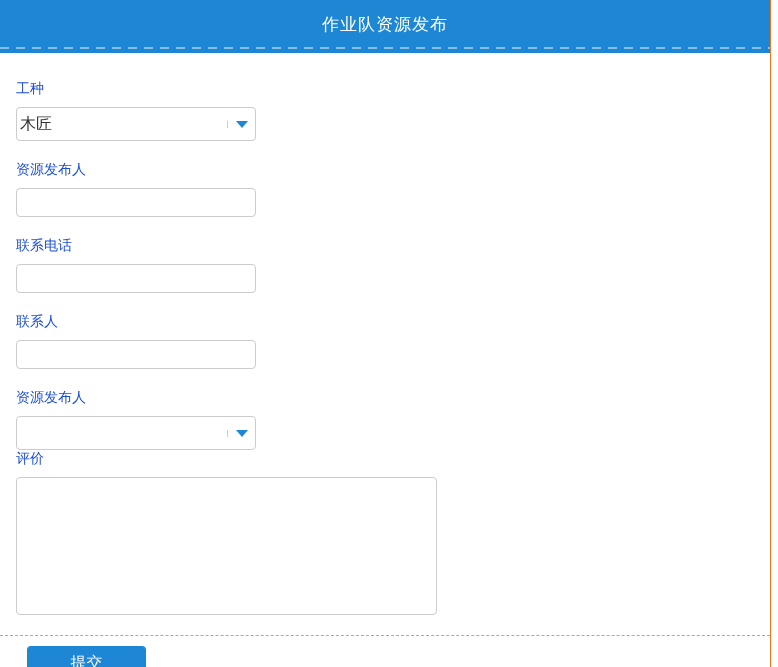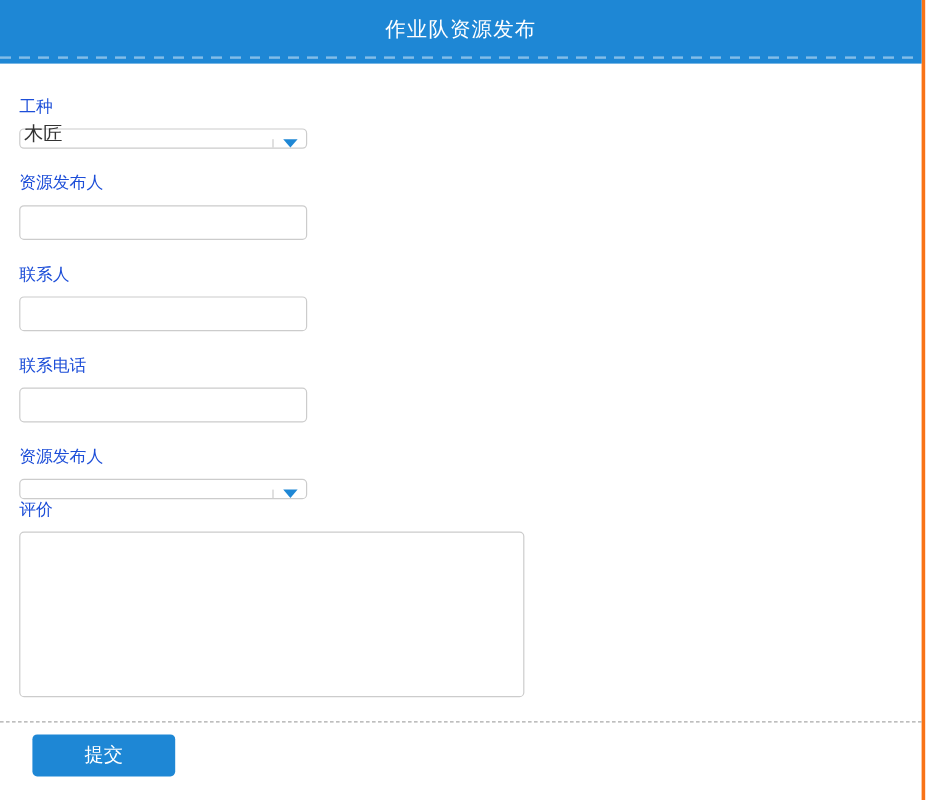--- a/index.html
+++ b/index.html
@@ -4,21 +4,21 @@
 <style>
   * { box-sizing: border-box; margin: 0; padding: 0; }
   html, body {
     width: 778px; height: 667px;
     background: #ffffff;
     font-family: "Liberation Sans", "DejaVu Sans", sans-serif;
     overflow: hidden;
   }
   .page {
     width: 771px; height: 667px;
-    border-right: 3px solid #f97316;
+    border-right: 1px solid #f97316;
     background: #ffffff;
   }
   
   .header {
     position: relative;
     height: 53px;
     background: #1e87d5;
     display: flex;
     align-items: center;
     justify-content: center;
@@ -56,23 +56,23 @@
   }
   .text-input {
     width: 240px; height: 29px;
     padding: 0 6px;
     font-size: 15px;
     color: #333333;
     outline: none;
     font-family: "Liberation Sans", "DejaVu Sans", sans-serif;
   }
   .select {
-    width: 240px; height: 17px;
+    width: 240px; height: 34px;
     display: flex;
-    align-items: flex-end;
+    align-items: center;
     cursor: pointer;
   }
   .select-value {
     flex: 1;
     display: flex;
     align-items: center;
     padding-left: 3px;
     font-size: 16px;
     color: #333333;
     overflow: hidden;
@@ -142,26 +142,26 @@
         </div>
       </div>
     </div>
 
     <div class="field-group">
       <label class="field-label">资源发布人</label>
       <input class="text-input" type="text" value="" style="">
     </div>
 
     <div class="field-group">
-      <label class="field-label">联系人</label>
+      <label class="field-label">联系电话</label>
       <input class="text-input" type="text" value="" style="">
     </div>
 
     <div class="field-group">
-      <label class="field-label">联系电话</label>
+      <label class="field-label">联系人</label>
       <input class="text-input" type="text" value="" style="">
     </div>
 
     <div class="field-group" style="margin-bottom:0">
       <label class="field-label">资源发布人</label>
       <div class="select">
         <div class="select-value"></div>
         <div class="select-arrow">
           <span class="caret"></span>
         </div>

